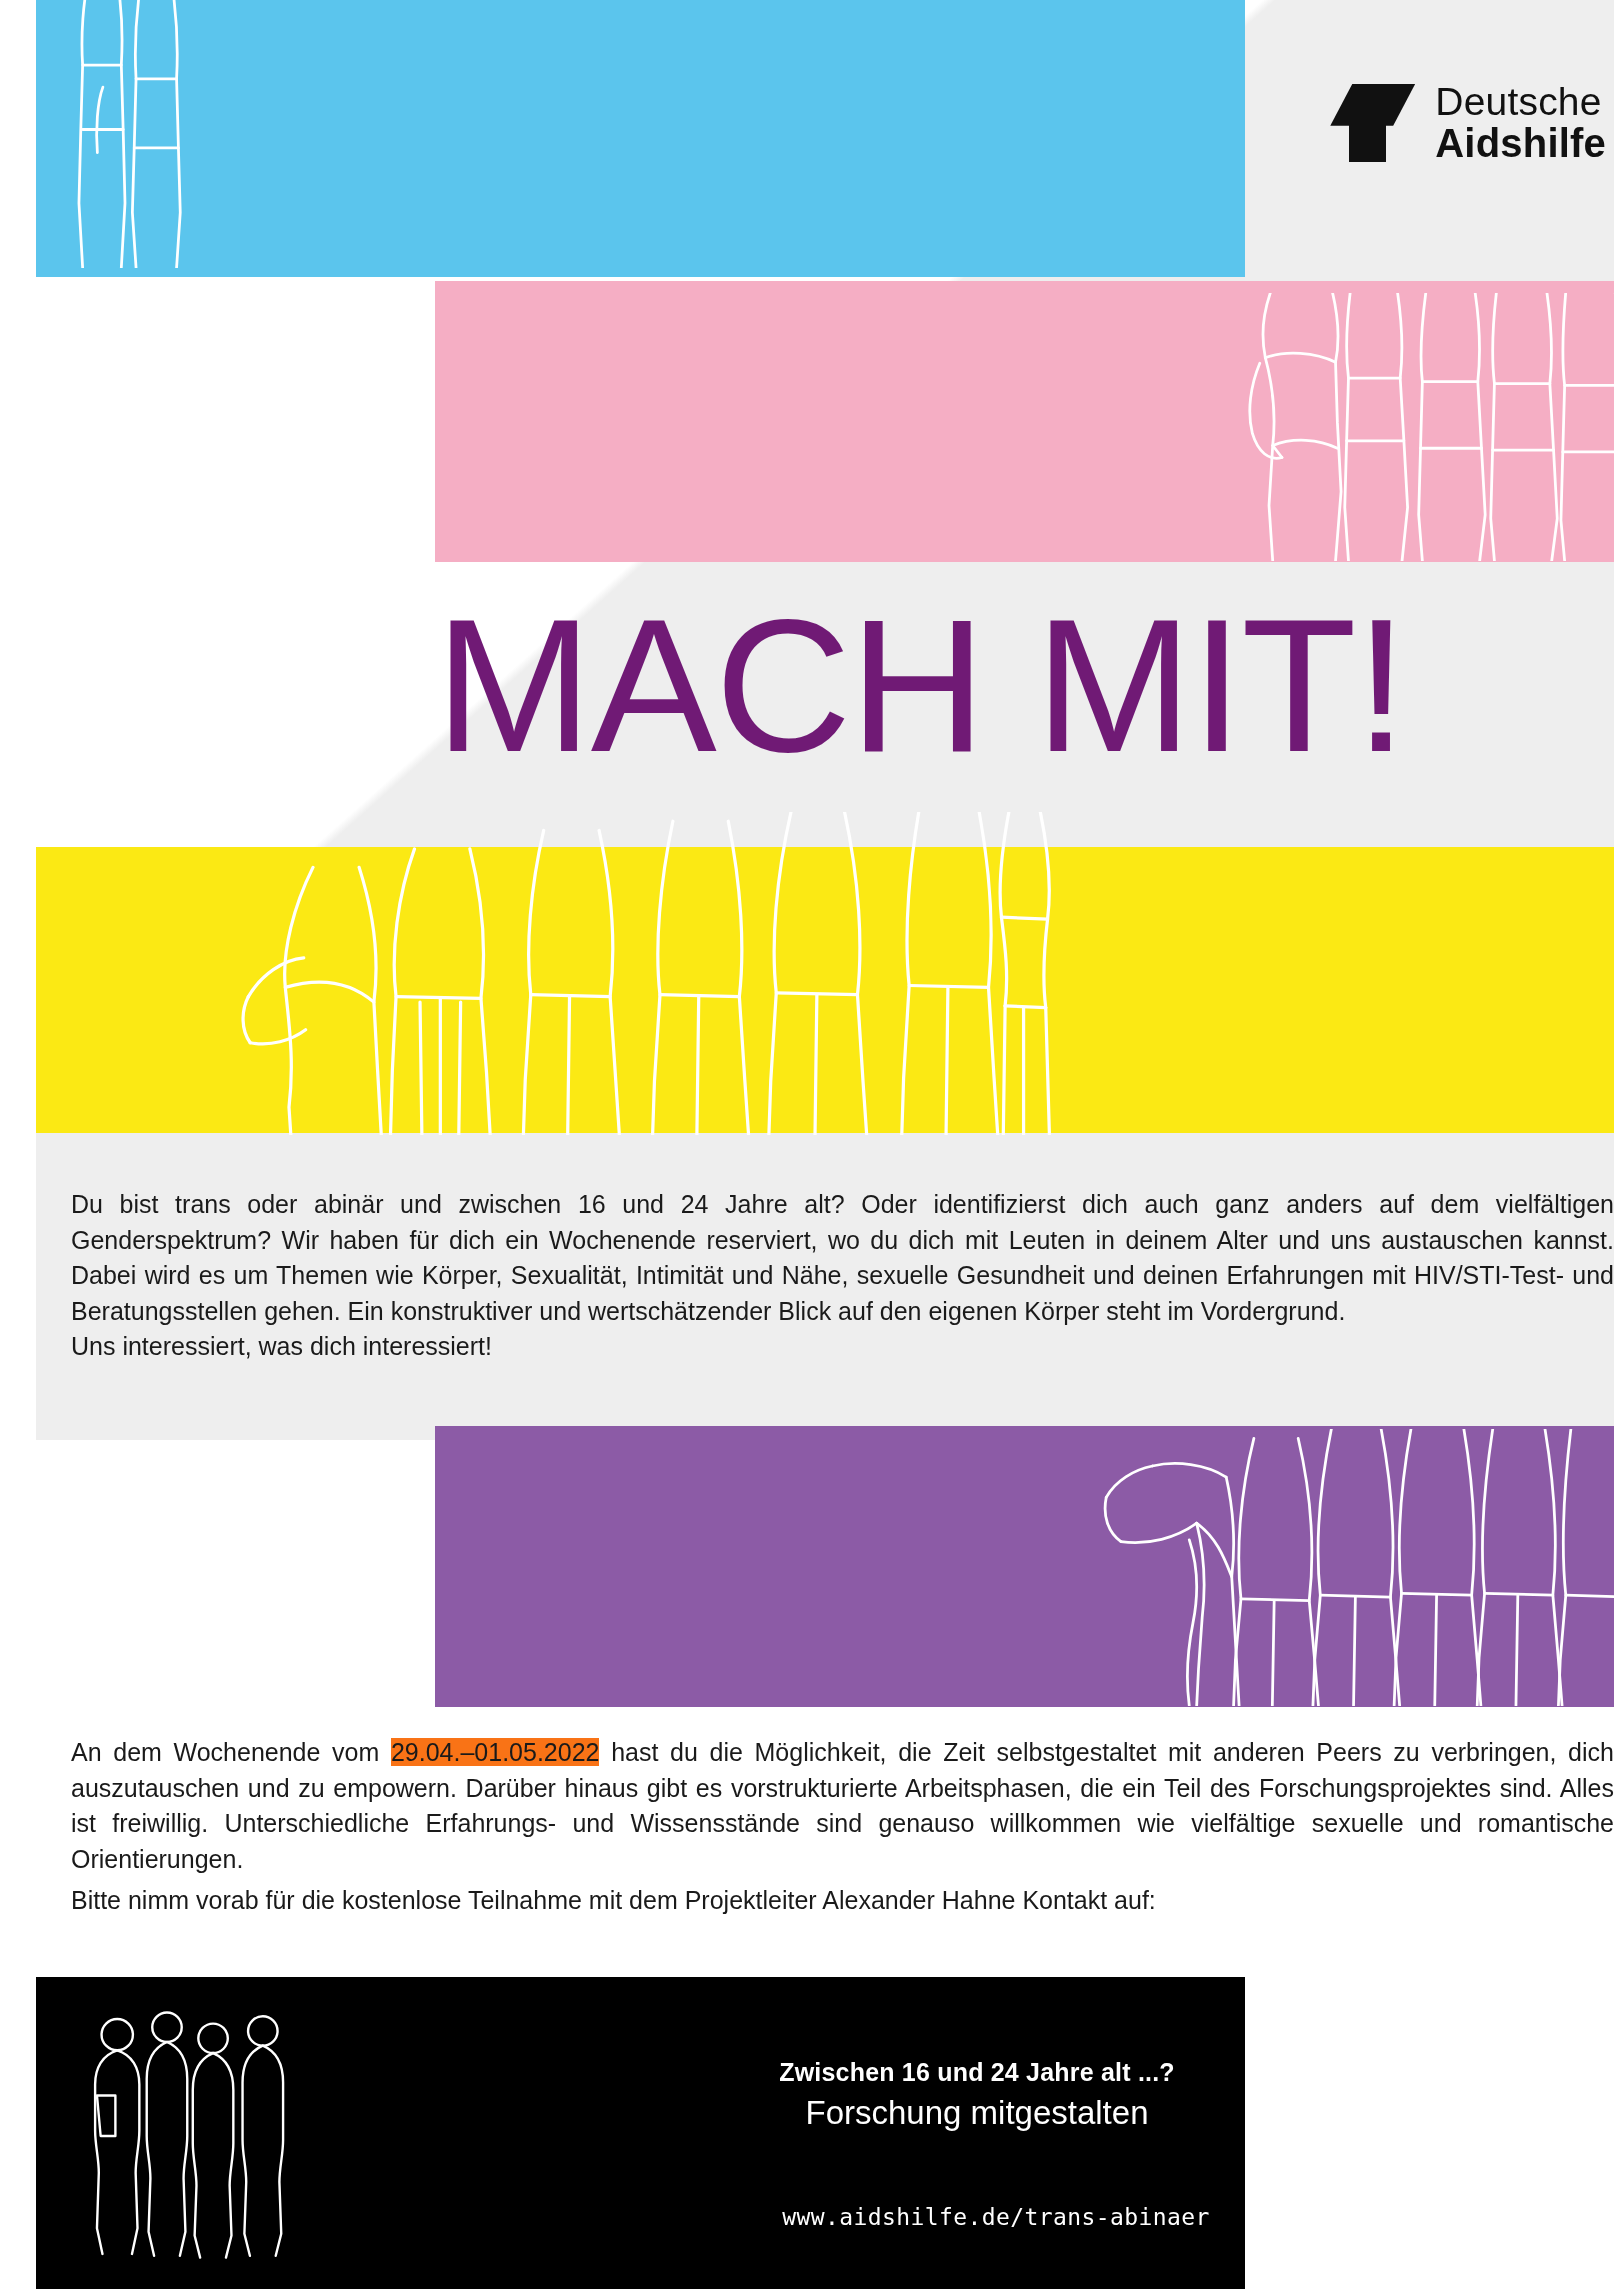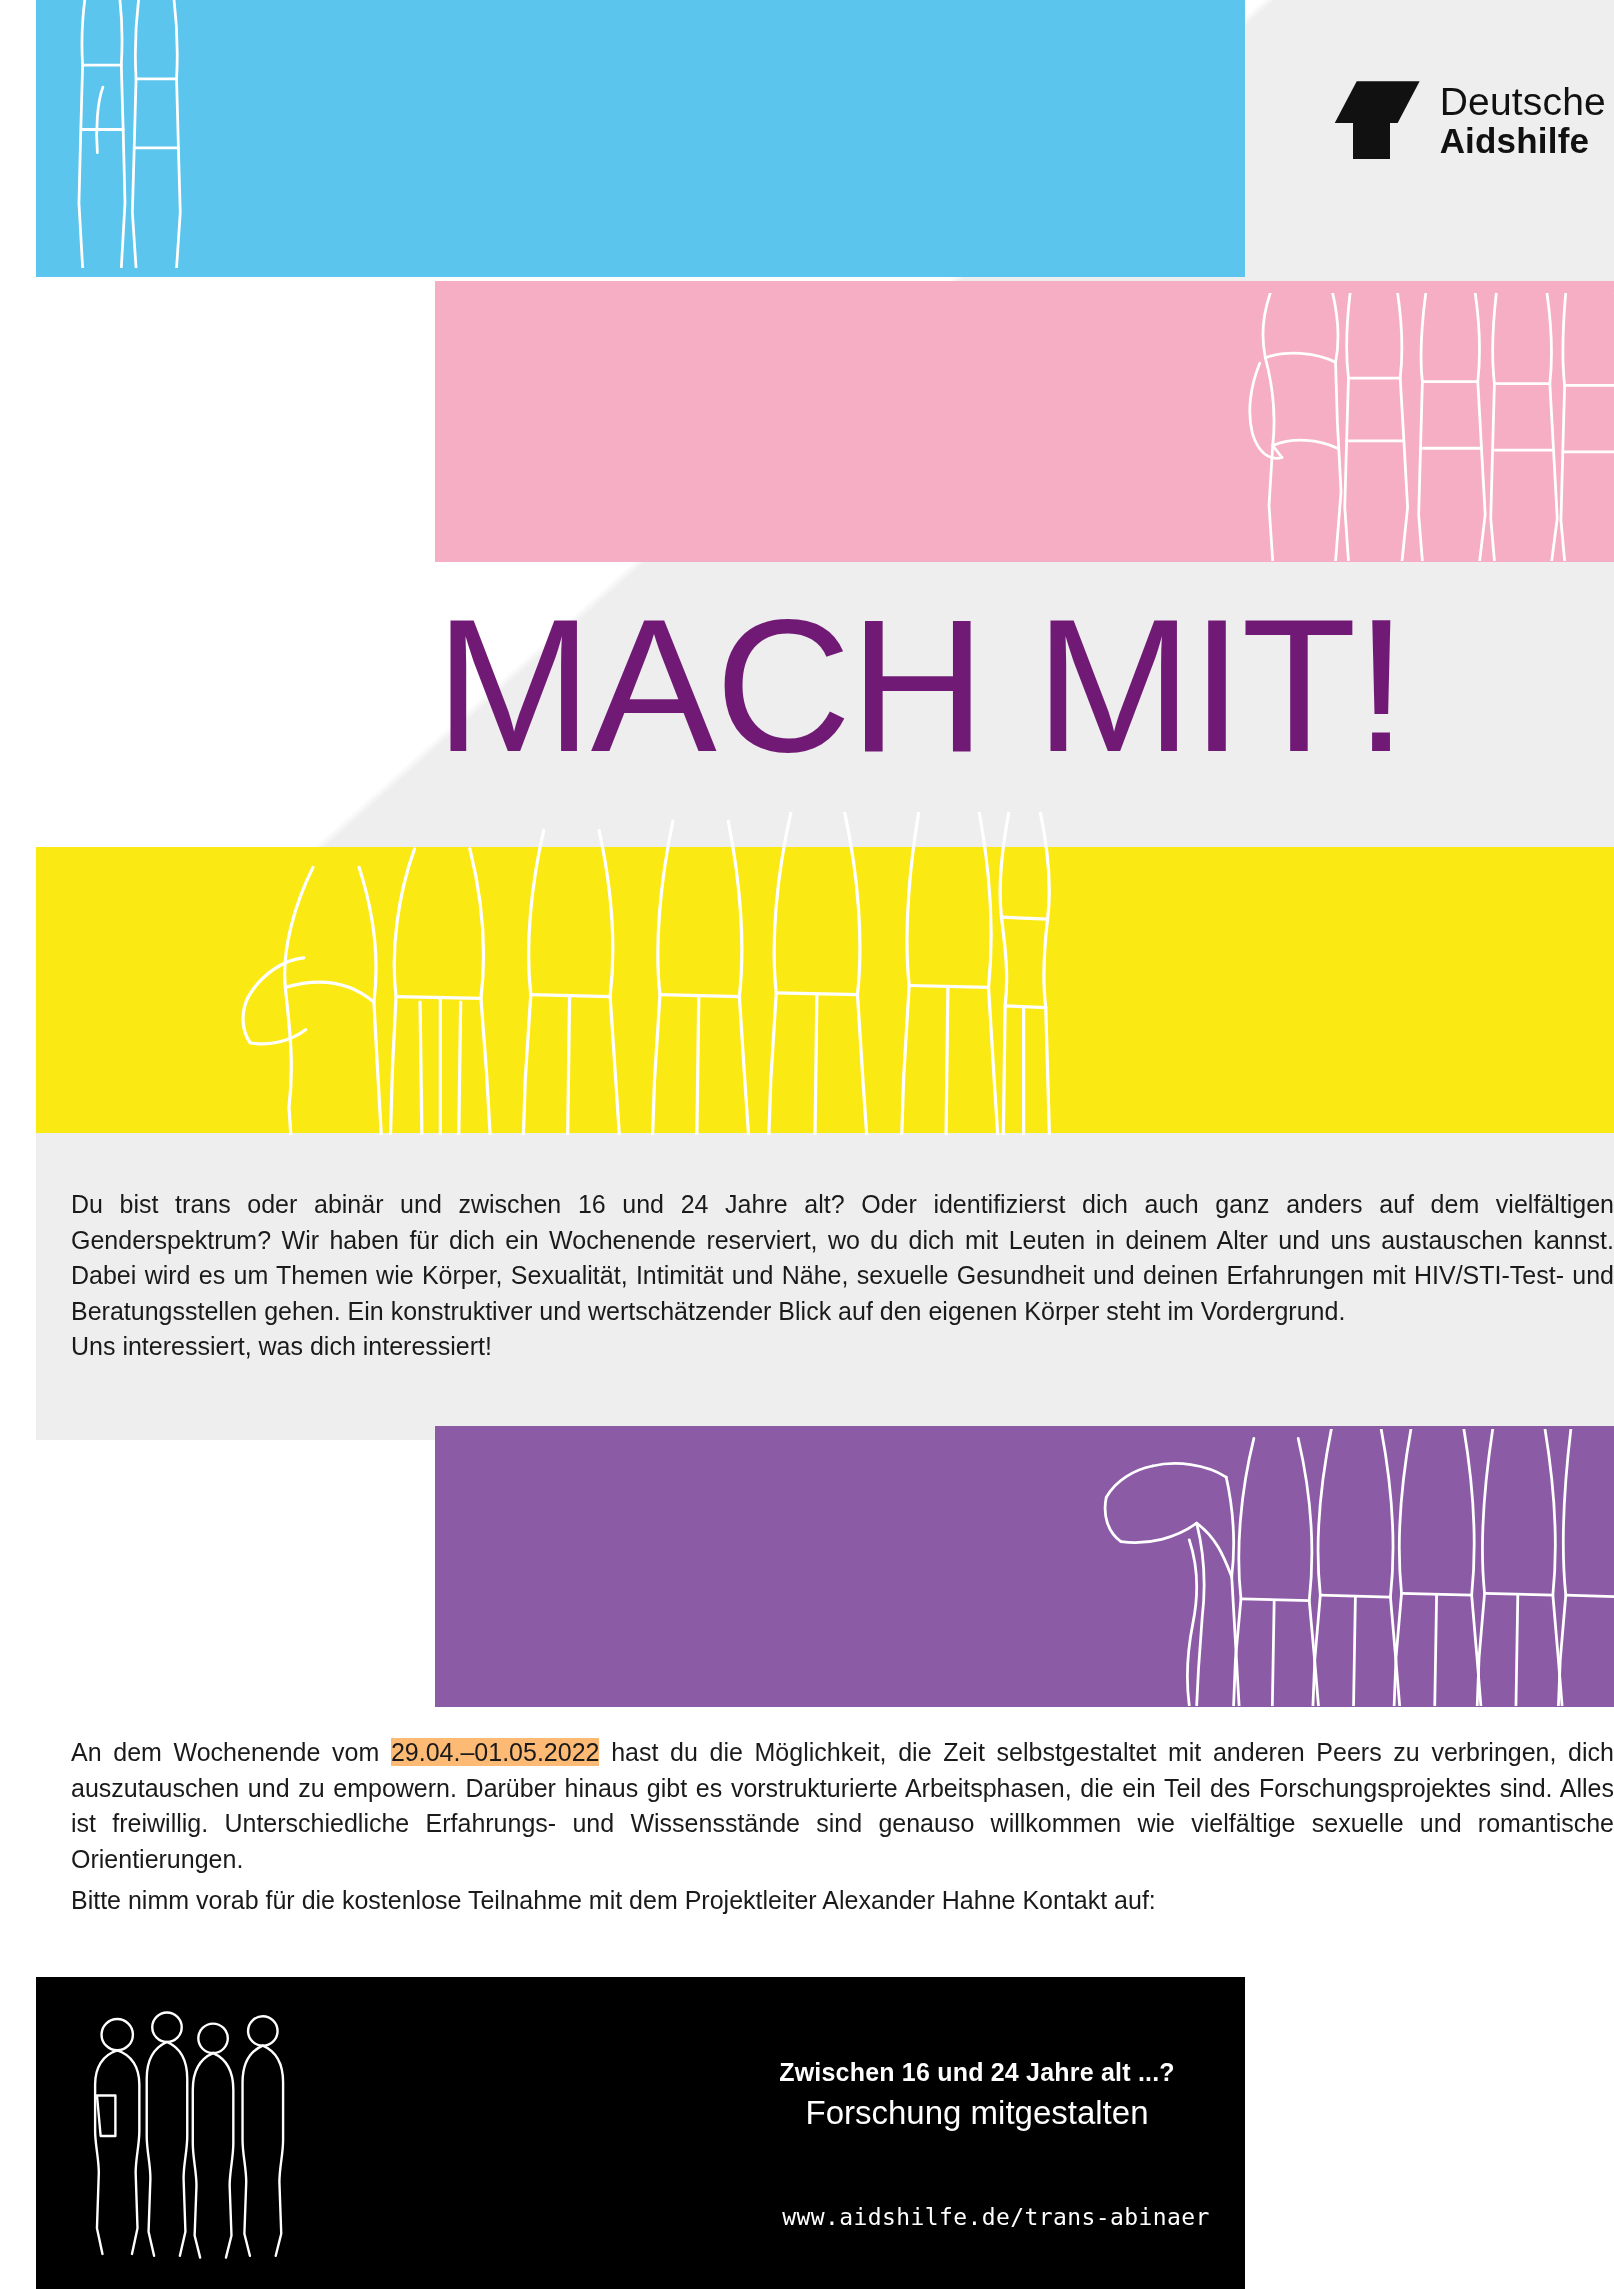--- a/index.html
+++ b/index.html
@@ -106,21 +106,21 @@
   }
   .logo-text {
     line-height: 1.06;
     color: #111111;
   }
   .logo-text .l1 {
     font-size: 39px;
     letter-spacing: 0.2px;
   }
   .logo-text .l2 {
-    font-size: 35px;
+    font-size: 40px;
     font-weight: bold;
     letter-spacing: 0.2px;
   }
 
   
   .headline {
     position: absolute;
     left: 399px;
     top: 591px;
     width: 923px;
@@ -157,21 +157,21 @@
   }
   .body-3 {
     left: 35px;
     top: 1883px;
     width: 1543px;
   }
   .body-3 .last-line {
     text-align: left;
   }
   .hl {
-    background: #fdba74;
+    background: #f97316;
   }
 
   
   .footer-text {
     position: absolute;
     z-index: 7;
     color: #ffffff;
     left: 701px;
     top: 2058px;
     width: 480px;

